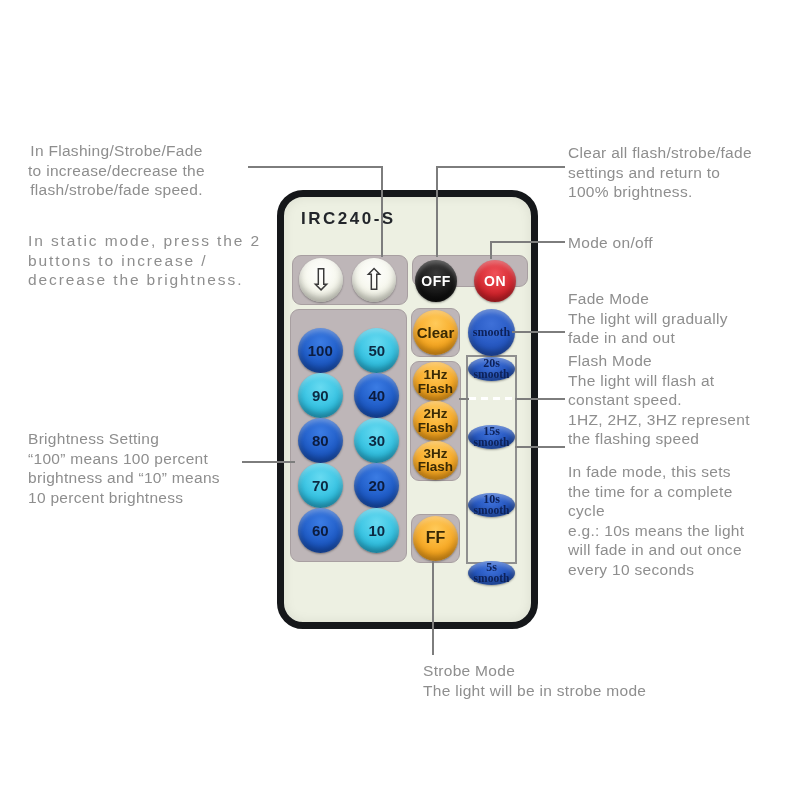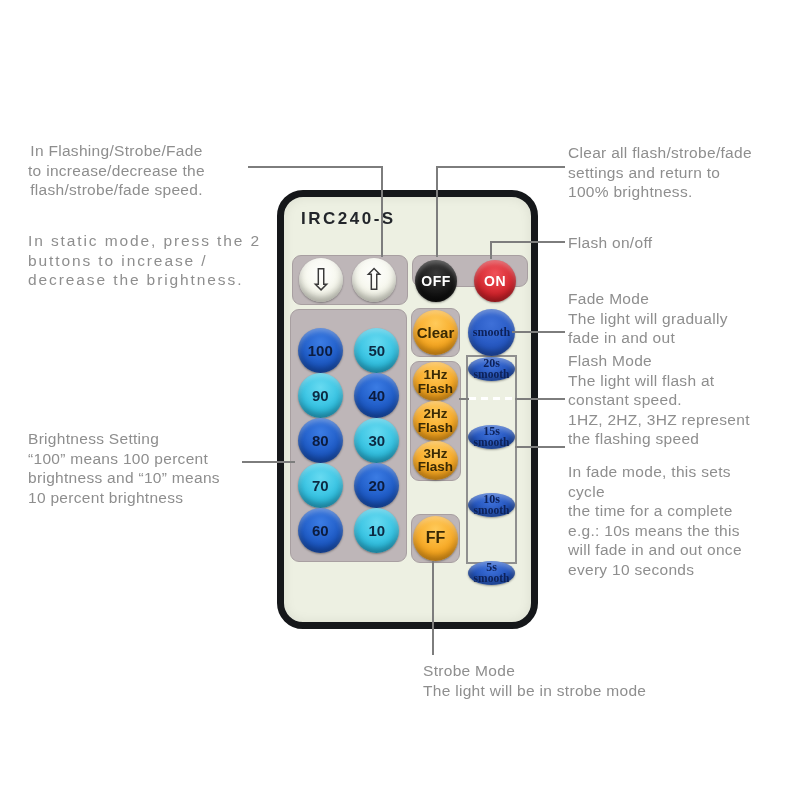--- a/index.html
+++ b/index.html
@@ -208,42 +208,42 @@
     <div class="tline">decrease the brightness.</div>
   </div>
 
   <div class="note" style="left:568px;top:143px;">
     <div class="tline">Clear all flash/strobe/fade</div>
     <div class="tline">settings and return to</div>
     <div class="tline">100% brightness.</div>
   </div>
 
   <div class="note" style="left:568px;top:233px;">
-    <div class="tline">Flash on/off</div>
+    <div class="tline">Mode on/off</div>
   </div>
 
   <div class="note" style="left:568px;top:289px;">
     <div class="tline">Fade Mode</div>
     <div class="tline">The light will gradually</div>
     <div class="tline">fade in and out</div>
   </div>
 
   <div class="note" style="left:568px;top:351px;">
     <div class="tline">Flash Mode</div>
     <div class="tline">The light will flash at</div>
     <div class="tline">constant speed.</div>
     <div class="tline">1HZ, 2HZ, 3HZ represent</div>
     <div class="tline">the flashing speed</div>
   </div>
 
   <div class="note" style="left:568px;top:462px;">
     <div class="tline">In fade mode, this sets</div>
+    <div class="tline">the time for a complete</div>
     <div class="tline">cycle</div>
-    <div class="tline">the time for a complete</div>
-    <div class="tline">e.g.: 10s means the this</div>
+    <div class="tline">e.g.: 10s means the light</div>
     <div class="tline">will fade in and out once</div>
     <div class="tline">every 10 seconds</div>
   </div>
 
   <div class="note" style="left:28px;top:429px;">
     <div class="tline">Brightness Setting</div>
     <div class="tline">“100” means 100 percent</div>
     <div class="tline">brightness and “10” means</div>
     <div class="tline">10 percent brightness</div>
   </div>

